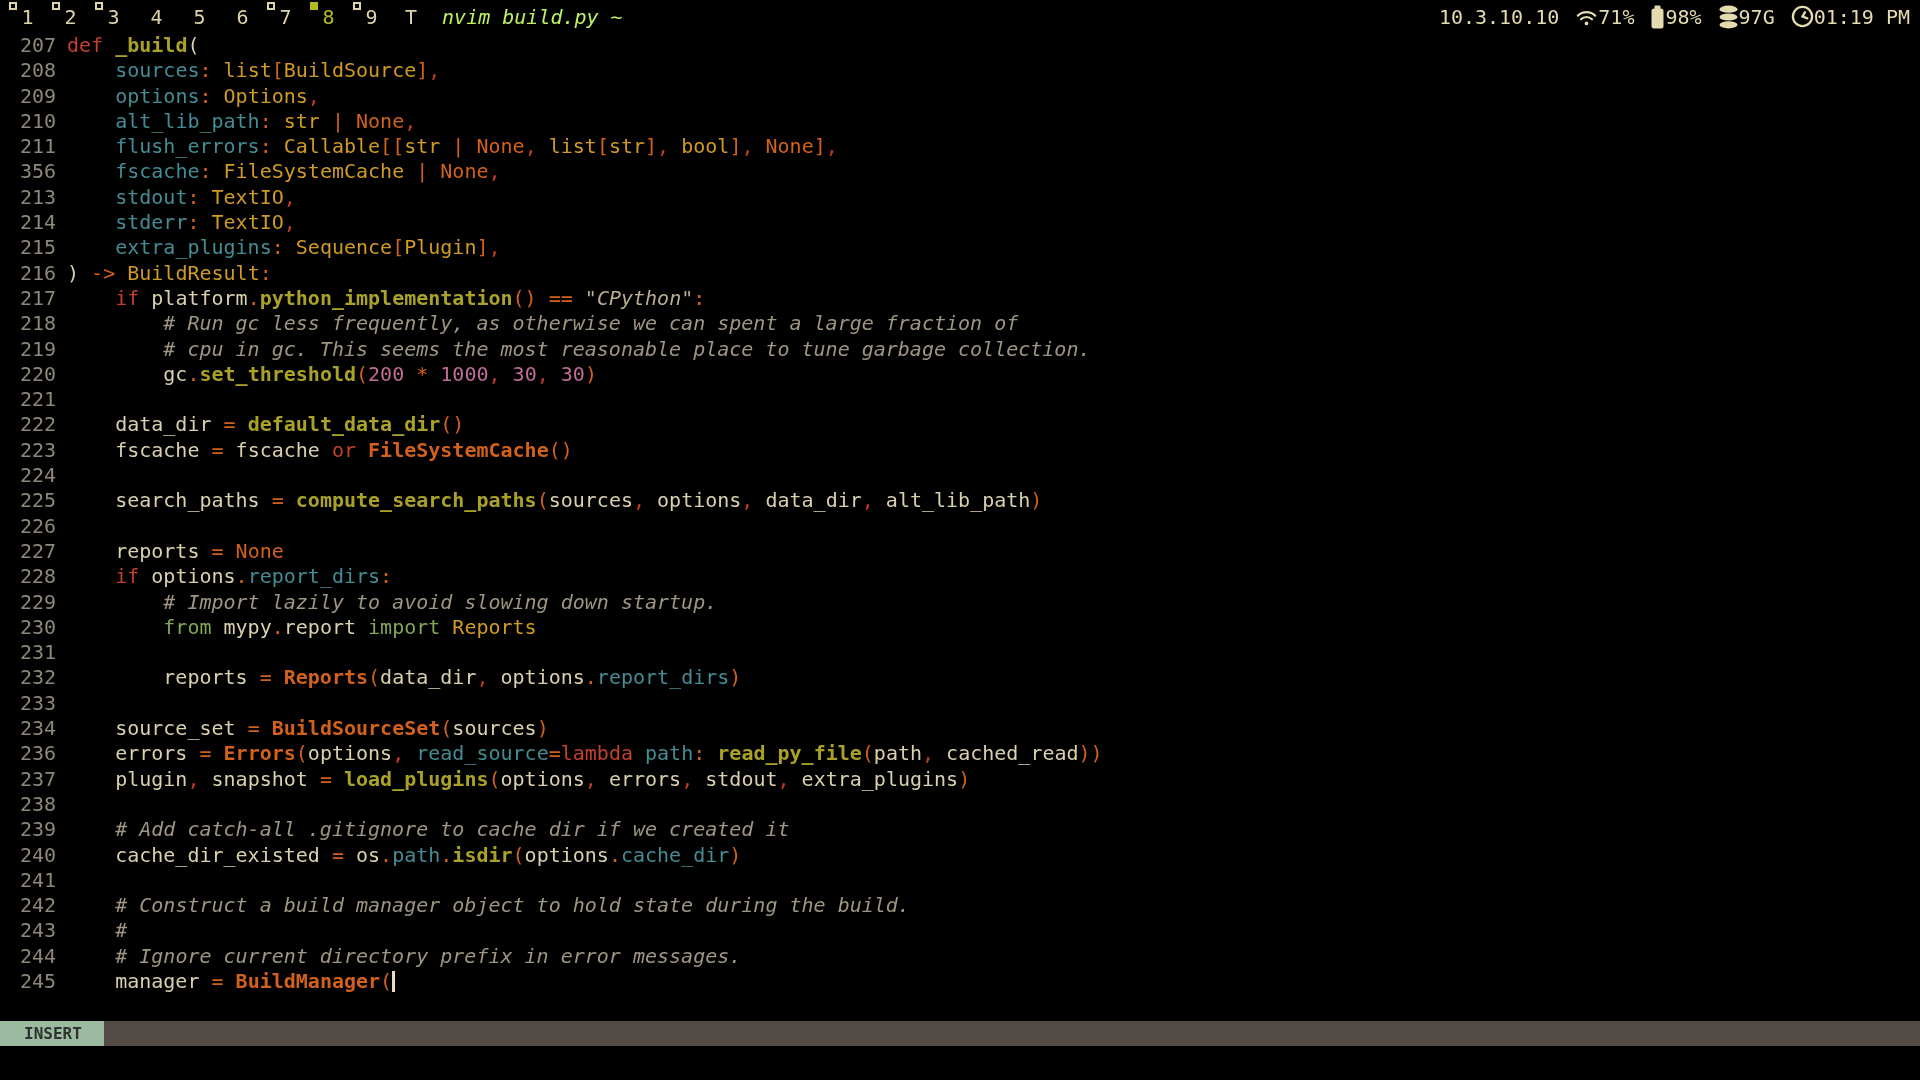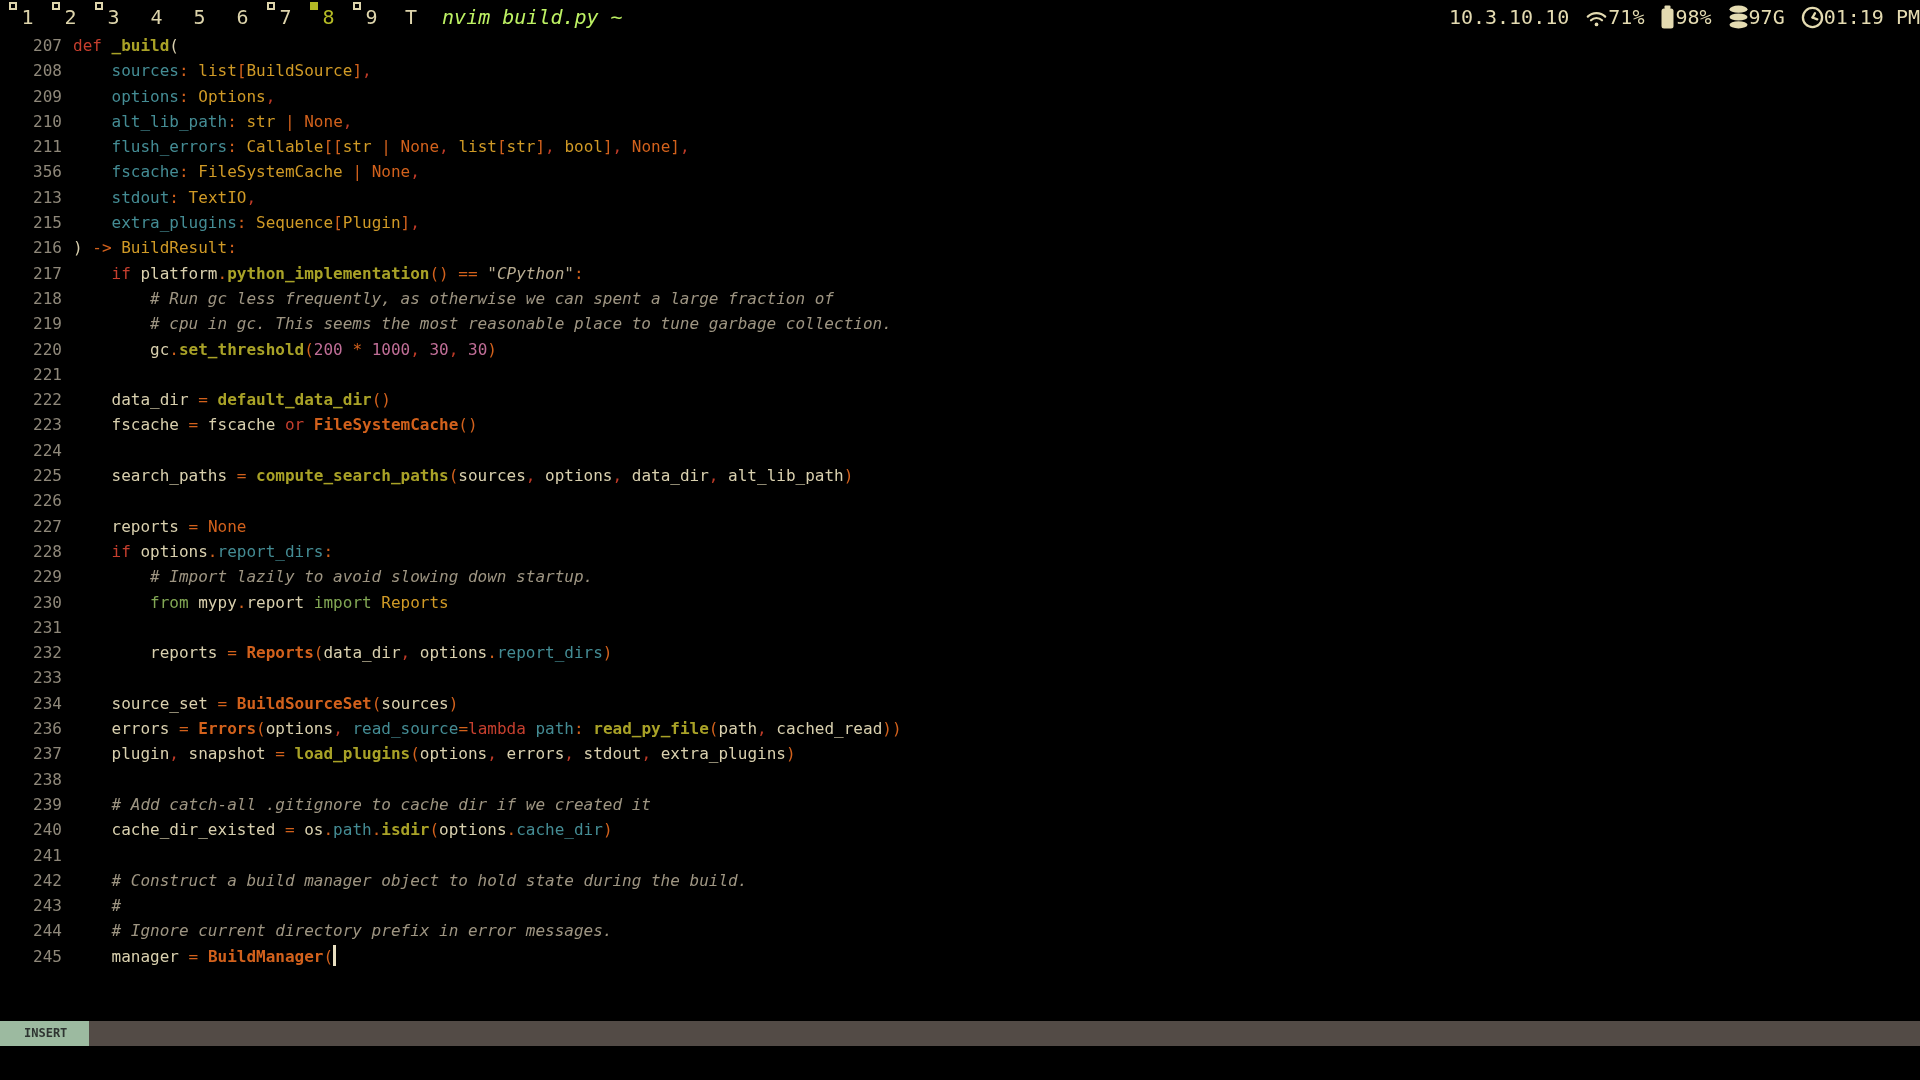--- a/index.html
+++ b/index.html
@@ -25,31 +25,31 @@
     display:flex; align-items:center; justify-content:center;
     cursor:default;
   }
   .tag.active { color:#b4ba25; }
   .sq { position:absolute; top:2px; left:3px; width:8px; height:8px; }
   .sq.hollow { border:2px solid #ddd4ab; background:transparent; }
   .sq.filled { background:#b4ba25; }
   .layout-symbol { margin:0 10px 0 12px; }
   .wintitle { color:#bef264; margin-left:15px; white-space:pre;font-style:italic; }
   .statusright {
-    margin-left:auto; display:flex; align-items:flex-end;
-    color:#e4dbb1; white-space:pre;
+    margin-left:auto; display:flex; align-items:center;
+    padding-right:10px; color:#e4dbb1; white-space:pre;
   }
   .statusright .val { }
   .statusright .icon { margin-left:16px; display:flex; align-items:center; }
   .statusright .first { margin-left:0; }
   .icon svg { display:block; }
 
   
   .editor { flex:1 1 auto; overflow:hidden; background:#000; }
-  .line { height:25.3px; line-height:25.3px; white-space:pre; font-size:16px; padding-left:24px; }
+  .line { height:25.3px; line-height:25.3px; white-space:pre; font-size:20px; padding-left:18px; }
   .lnum { display:inline-block; width:38px; text-align:right; color:#8f887a; margin-right:11px; }
   .tok-t  { color:#d9d0ae; }
   .tok-k  { color:#c63f2e; }
   .tok-f  { color:#a9a227; font-weight:bold; }
   .tok-p  { color:#448c94; }
   .tok-ty { color:#d09a26; }
   .tok-n  { color:#d2611c; }
   .tok-o  { color:#d2611c; }
   .tok-c  { color:#c03b28; }
   .tok-cm { color:#9e9582; font-style:italic; }
@@ -60,21 +60,21 @@
   .cursor {
     display:inline-block; width:3px; height:21px;
     background:#e8dfc0; vertical-align:-4px;
   }
 
   
   .statusline {
     height:25px; flex:0 0 25px;
     background:#534b46;
     display:flex; align-items:stretch;
-    font-size:12px; line-height:25px;
+    font-size:16px; line-height:25px;
   }
   .mode-badge {
     background:#9cbaa0; color:#2e3431;
     font-weight:bold; padding:0 22px 0 24px; white-space:pre;
   }
   .statusline-fill { flex:1; }
 
   
   .cmdline {
     height:25px; flex:0 0 25px;
@@ -165,20 +165,21 @@
 
   <main class="editor">
     <div id="code">
         <div class="line"><span class="lnum">207</span><span><span class="tok-k">def</span><span class="tok-t"> </span><span class="tok-f">_build</span><span class="tok-t">(</span></span></div>
         <div class="line"><span class="lnum">208</span><span><span class="tok-t">    </span><span class="tok-p">sources</span><span class="tok-o">:</span><span class="tok-t"> </span><span class="tok-ty">list</span><span class="tok-o">[</span><span class="tok-ty">BuildSource</span><span class="tok-o">]</span><span class="tok-c">,</span></span></div>
         <div class="line"><span class="lnum">209</span><span><span class="tok-t">    </span><span class="tok-p">options</span><span class="tok-o">:</span><span class="tok-t"> </span><span class="tok-ty">Options</span><span class="tok-c">,</span></span></div>
         <div class="line"><span class="lnum">210</span><span><span class="tok-t">    </span><span class="tok-p">alt_lib_path</span><span class="tok-o">:</span><span class="tok-t"> </span><span class="tok-ty">str</span><span class="tok-t"> </span><span class="tok-o">|</span><span class="tok-t"> </span><span class="tok-n">None</span><span class="tok-c">,</span></span></div>
         <div class="line"><span class="lnum">211</span><span><span class="tok-t">    </span><span class="tok-p">flush_errors</span><span class="tok-o">:</span><span class="tok-t"> </span><span class="tok-ty">Callable</span><span class="tok-o">[[</span><span class="tok-ty">str</span><span class="tok-t"> </span><span class="tok-o">|</span><span class="tok-t"> </span><span class="tok-n">None</span><span class="tok-c">,</span><span class="tok-t"> </span><span class="tok-ty">list</span><span class="tok-o">[</span><span class="tok-ty">str</span><span class="tok-o">]</span><span class="tok-c">,</span><span class="tok-t"> </span><span class="tok-ty">bool</span><span class="tok-o">]</span><span class="tok-c">,</span><span class="tok-t"> </span><span class="tok-n">None</span><span class="tok-o">]</span><span class="tok-c">,</span></span></div>
         <div class="line"><span class="lnum">356</span><span><span class="tok-t">    </span><span class="tok-p">fscache</span><span class="tok-o">:</span><span class="tok-t"> </span><span class="tok-ty">FileSystemCache</span><span class="tok-t"> </span><span class="tok-o">|</span><span class="tok-t"> </span><span class="tok-n">None</span><span class="tok-c">,</span></span></div>
         <div class="line"><span class="lnum">213</span><span><span class="tok-t">    </span><span class="tok-p">stdout</span><span class="tok-o">:</span><span class="tok-t"> </span><span class="tok-ty">TextIO</span><span class="tok-c">,</span></span></div>
+        <div class="line"><span class="lnum">214</span><span><span class="tok-t">    </span><span class="tok-p">stderr</span><span class="tok-o">:</span><span class="tok-t"> </span><span class="tok-ty">TextIO</span><span class="tok-c">,</span></span></div>
         <div class="line"><span class="lnum">215</span><span><span class="tok-t">    </span><span class="tok-p">extra_plugins</span><span class="tok-o">:</span><span class="tok-t"> </span><span class="tok-ty">Sequence</span><span class="tok-o">[</span><span class="tok-ty">Plugin</span><span class="tok-o">]</span><span class="tok-c">,</span></span></div>
         <div class="line"><span class="lnum">216</span><span><span class="tok-t">) </span><span class="tok-o">-&gt;</span><span class="tok-t"> </span><span class="tok-ty">BuildResult</span><span class="tok-o">:</span></span></div>
         <div class="line"><span class="lnum">217</span><span><span class="tok-t">    </span><span class="tok-k">if</span><span class="tok-t"> platform</span><span class="tok-o">.</span><span class="tok-f">python_implementation</span><span class="tok-o">()</span><span class="tok-t"> </span><span class="tok-o">==</span><span class="tok-t"> </span><span class="tok-s">"CPython"</span><span class="tok-o">:</span></span></div>
         <div class="line"><span class="lnum">218</span><span><span class="tok-t">        </span><span class="tok-cm"># Run gc less frequently, as otherwise we can spent a large fraction of</span></span></div>
         <div class="line"><span class="lnum">219</span><span><span class="tok-t">        </span><span class="tok-cm"># cpu in gc. This seems the most reasonable place to tune garbage collection.</span></span></div>
         <div class="line"><span class="lnum">220</span><span><span class="tok-t">        gc</span><span class="tok-o">.</span><span class="tok-f">set_threshold</span><span class="tok-o">(</span><span class="tok-num">200</span><span class="tok-t"> </span><span class="tok-o">*</span><span class="tok-t"> </span><span class="tok-num">1000</span><span class="tok-c">,</span><span class="tok-t"> </span><span class="tok-num">30</span><span class="tok-c">,</span><span class="tok-t"> </span><span class="tok-num">30</span><span class="tok-o">)</span></span></div>
         <div class="line"><span class="lnum">221</span><span></span></div>
         <div class="line"><span class="lnum">222</span><span><span class="tok-t">    data_dir </span><span class="tok-o">=</span><span class="tok-t"> </span><span class="tok-f">default_data_dir</span><span class="tok-o">()</span></span></div>
         <div class="line"><span class="lnum">223</span><span><span class="tok-t">    fscache </span><span class="tok-o">=</span><span class="tok-t"> fscache </span><span class="tok-k">or</span><span class="tok-t"> </span><span class="tok-cn">FileSystemCache</span><span class="tok-o">()</span></span></div>
         <div class="line"><span class="lnum">224</span><span></span></div>

